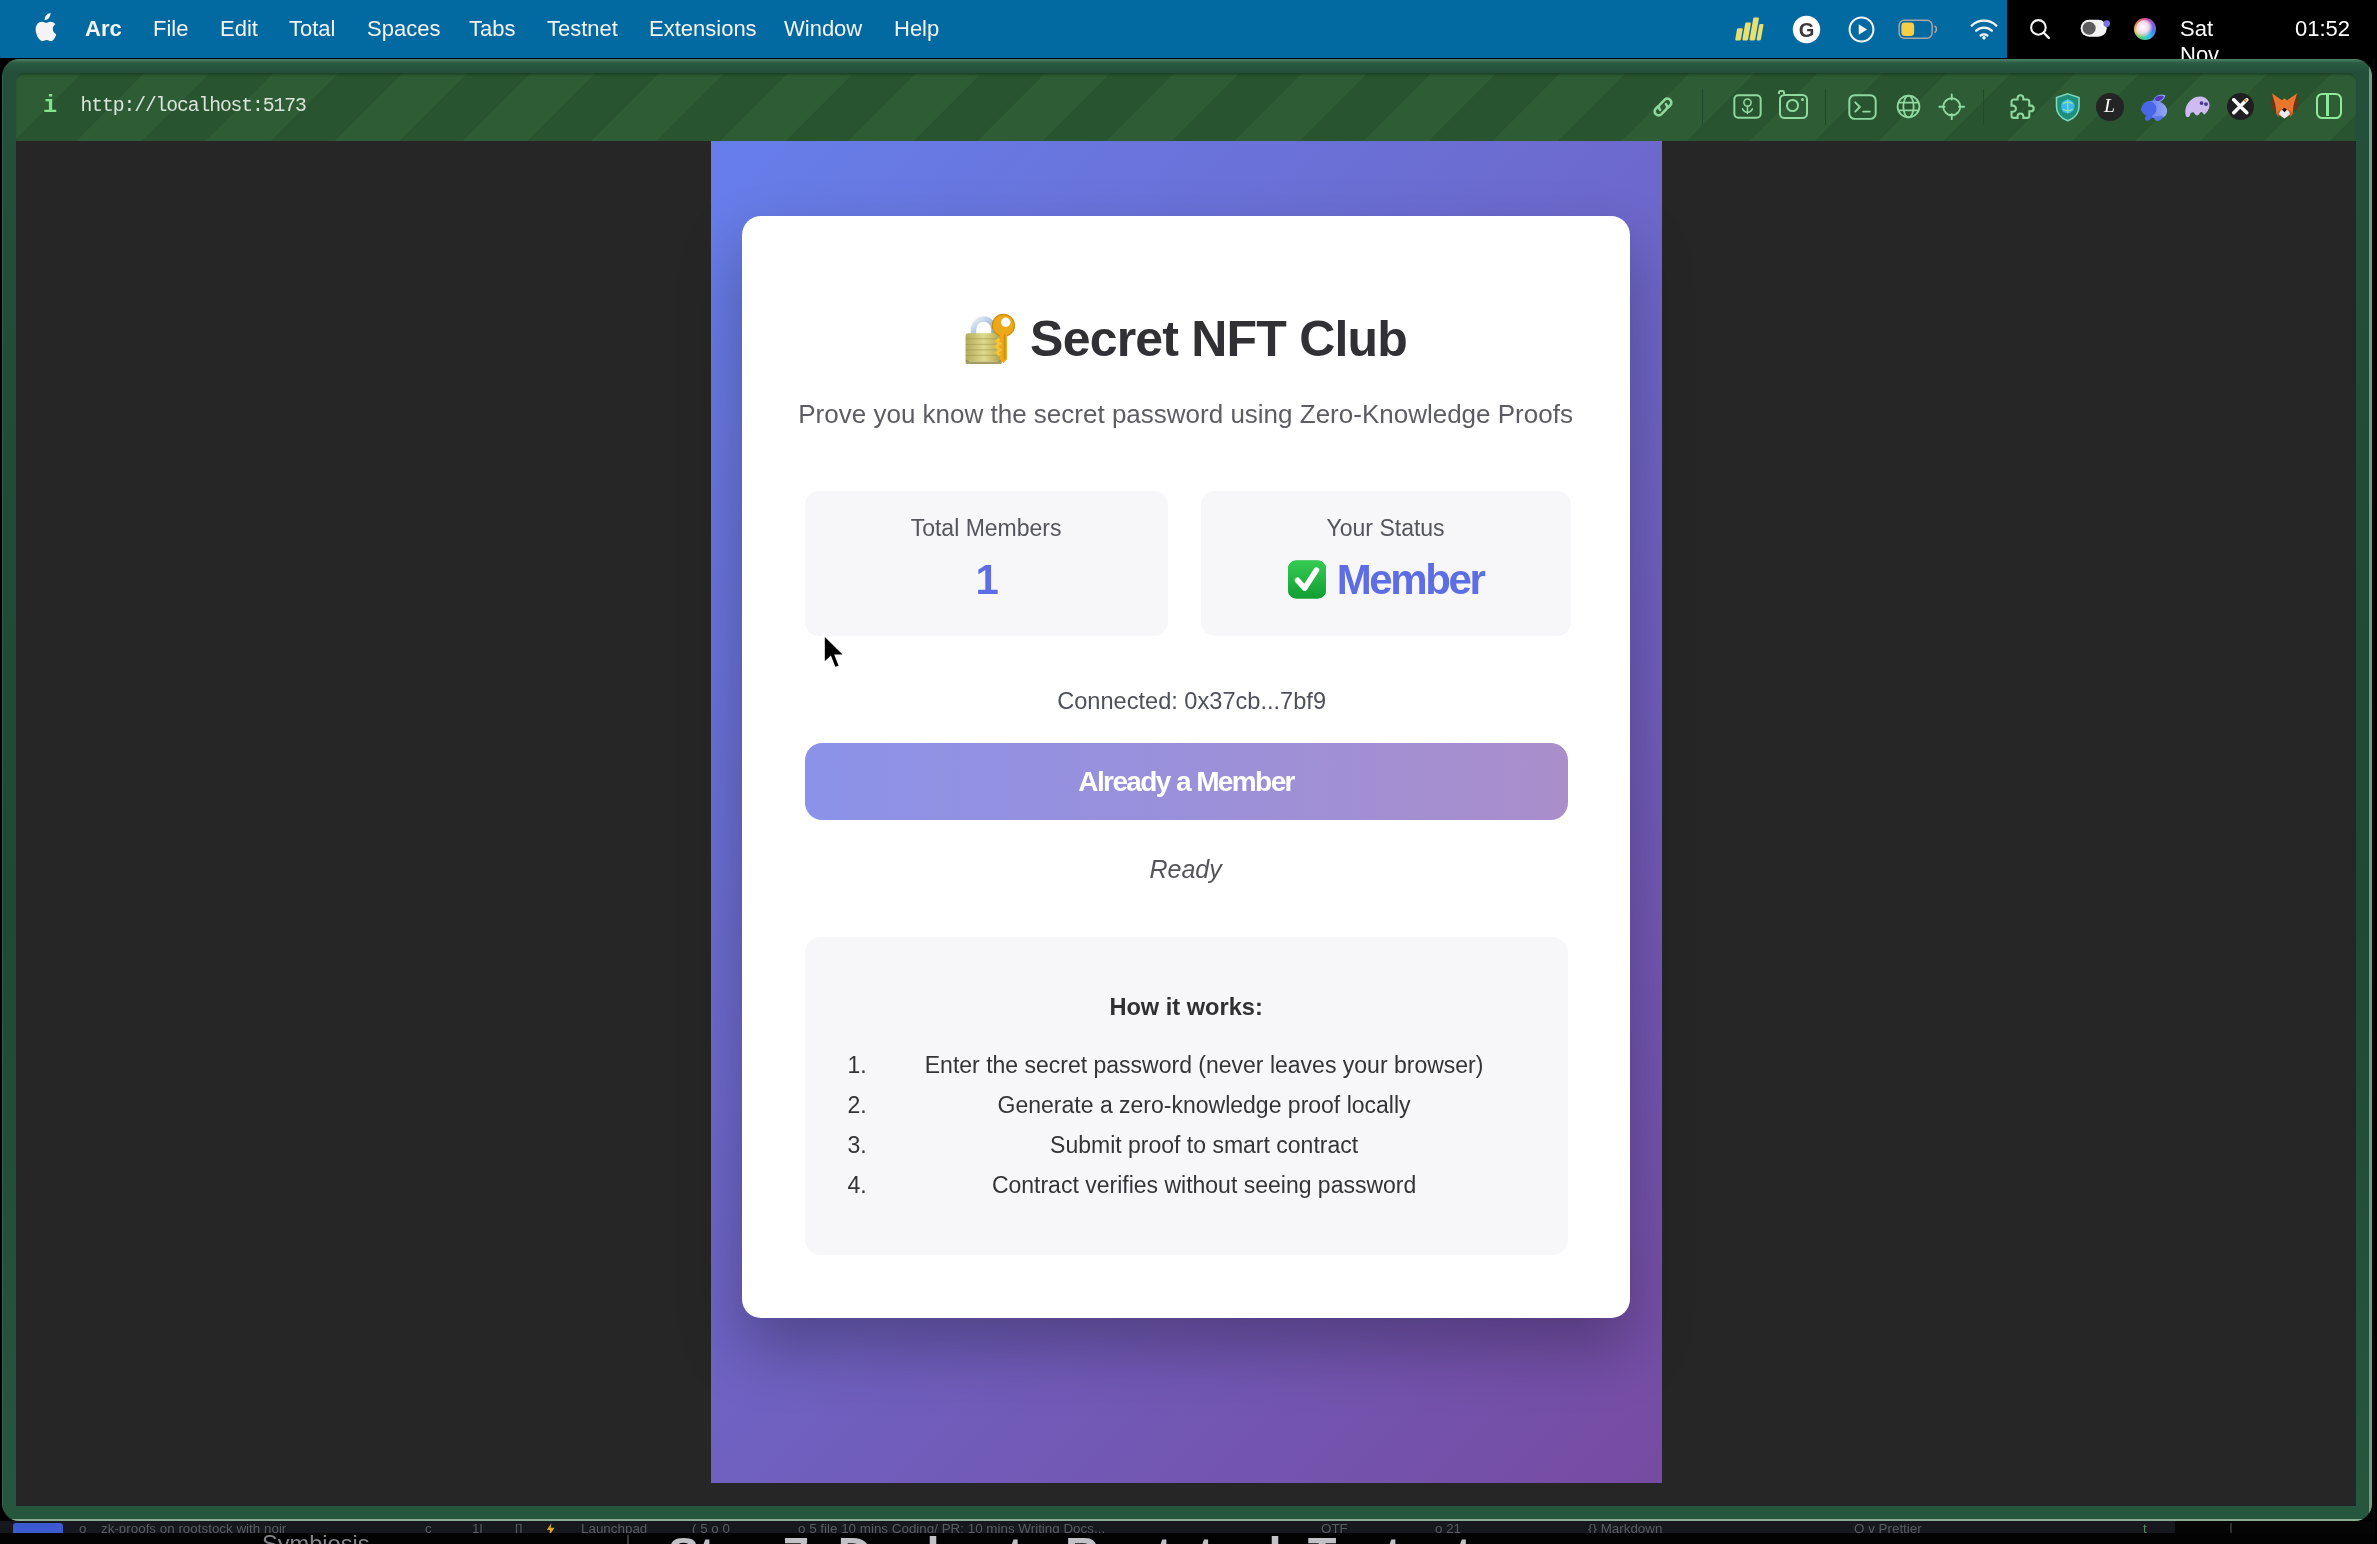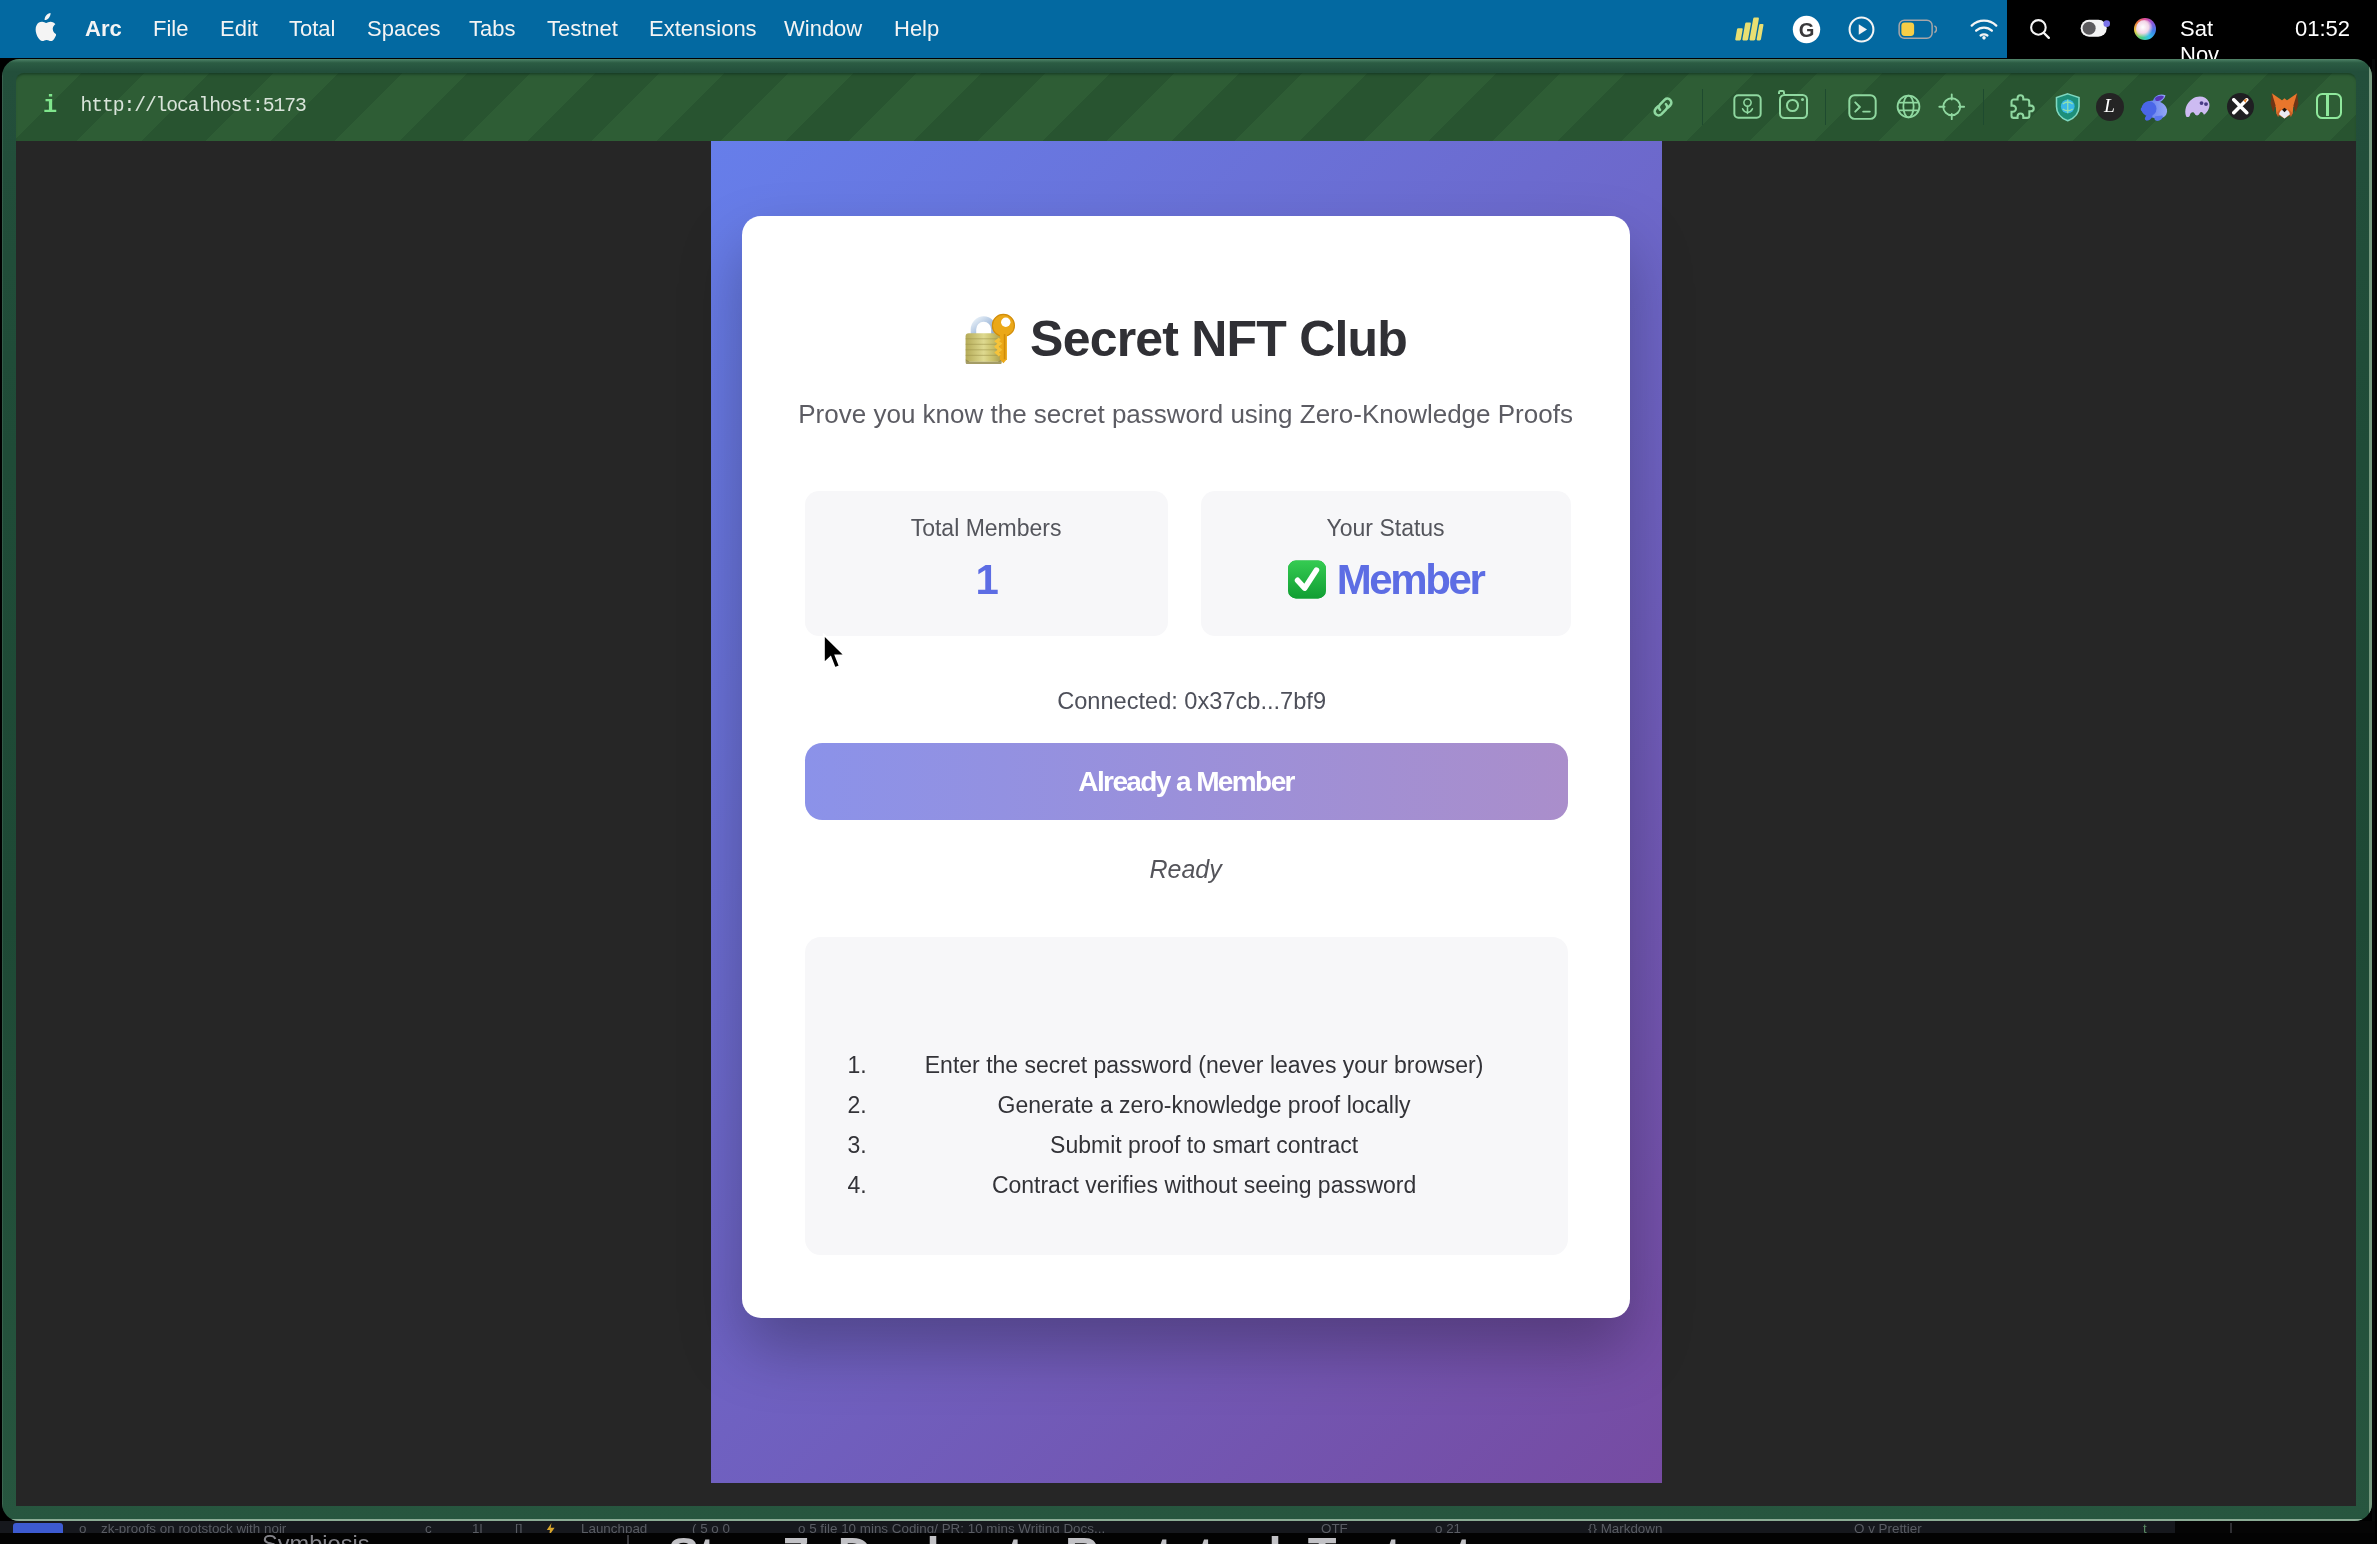--- a/index.html
+++ b/index.html
@@ -266,20 +266,21 @@
                   </linearGradient>
                 </defs>
             </svg>
             <span>Member</span>
           </div>
         </div>
         <div id="connected">Connected: 0x37cb...7bf9</div>
         <div id="bigbtn">Already a Member</div>
         <div id="ready">Ready</div>
         <div id="howbox">
+          <div class="ht">How it works:</div>
           <div class="li" style="top:115px;"><span class="num">1.</span>Enter the secret password (never leaves your browser)</div>
           <div class="li" style="top:155px;"><span class="num">2.</span>Generate a zero-knowledge proof locally</div>
           <div class="li" style="top:195px;"><span class="num">3.</span>Submit proof to smart contract</div>
           <div class="li" style="top:235px;"><span class="num">4.</span>Contract verifies without seeing password</div>
         </div>
       </div>
     </div>
   </div>
 </div>
 

